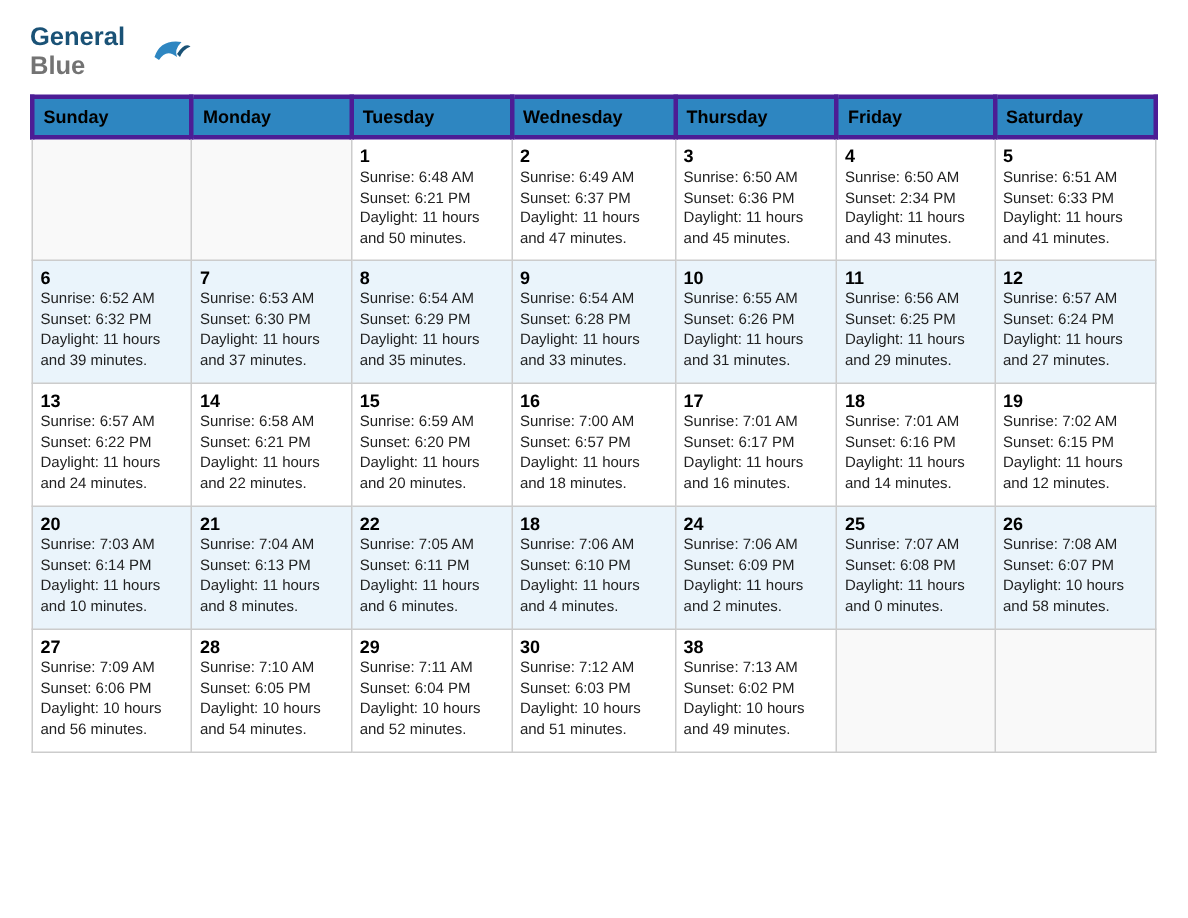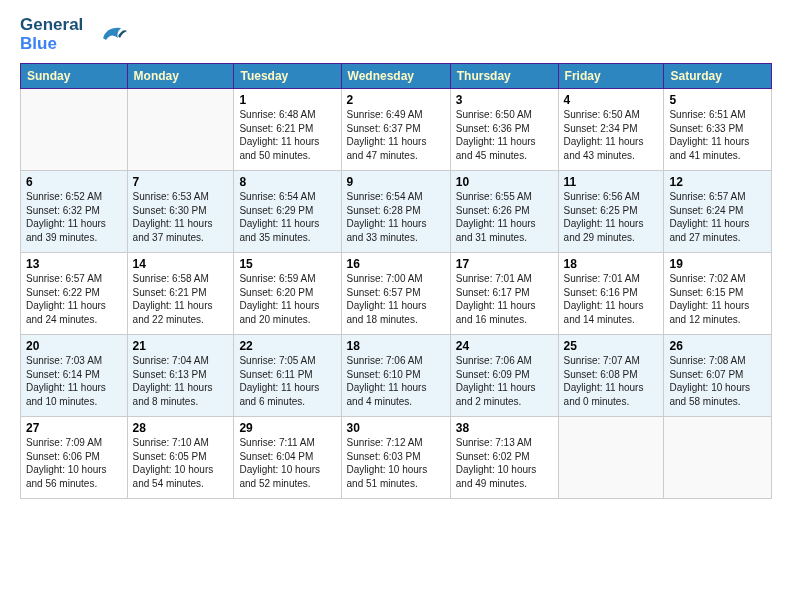--- a/index.html
+++ b/index.html
@@ -37,26 +37,26 @@
       font-size: 14px;
       color: #333;
     }
     .calendar {
       width: 100%;
       border-collapse: collapse;
       font-size: 11px;
     }
     .calendar th {
       background-color: #2e86c1;
-      color: #fef9c3;
+      color: #000000;
       padding: 5px 6px;
       text-align: left;
       font-size: 12px;
       font-weight: bold;
-      border: 1px solid #4c1d95;
+      border: 3px solid #4c1d95;
     }
     .calendar td {
       border: 1px solid #ccc;
       vertical-align: top;
       padding: 4px 5px;
       width: 113px;
       min-height: 70px;
       height: 82px;
     }
     .calendar tr:nth-child(odd) td {
@@ -83,21 +83,21 @@
 </head>
 <body>
 
 <div class="page">
   <div class="header">
     <div class="logo">
   <div>
     <div style="display:flex;align-items:center;gap:16px;">
       <div>
         <div style="font-size:17px;font-weight:bold;color:#1a5276;line-height:1.1;">General</div>
-        <div style="font-size:17px;font-weight:bold;color:#3b82f6;line-height:1.1;">Blue</div>
+        <div style="font-size:17px;font-weight:bold;color:#737373;line-height:1.1;">Blue</div>
       </div>
       <svg width="30" height="30" viewBox="0 0 30 30">
         <path d="M4,18 Q8,6 22,8 Q17,13 19,18 Q12,12 7,20 Z" fill="#2e86c1"></path>
         <path d="M19,16 Q24,8 28,11 Q23,13 21,18 Z" fill="#1a5276"></path>
       </svg>
     </div>
   </div>
 </div>
     <div class="title-block">
       <div class="main-title"></div>

